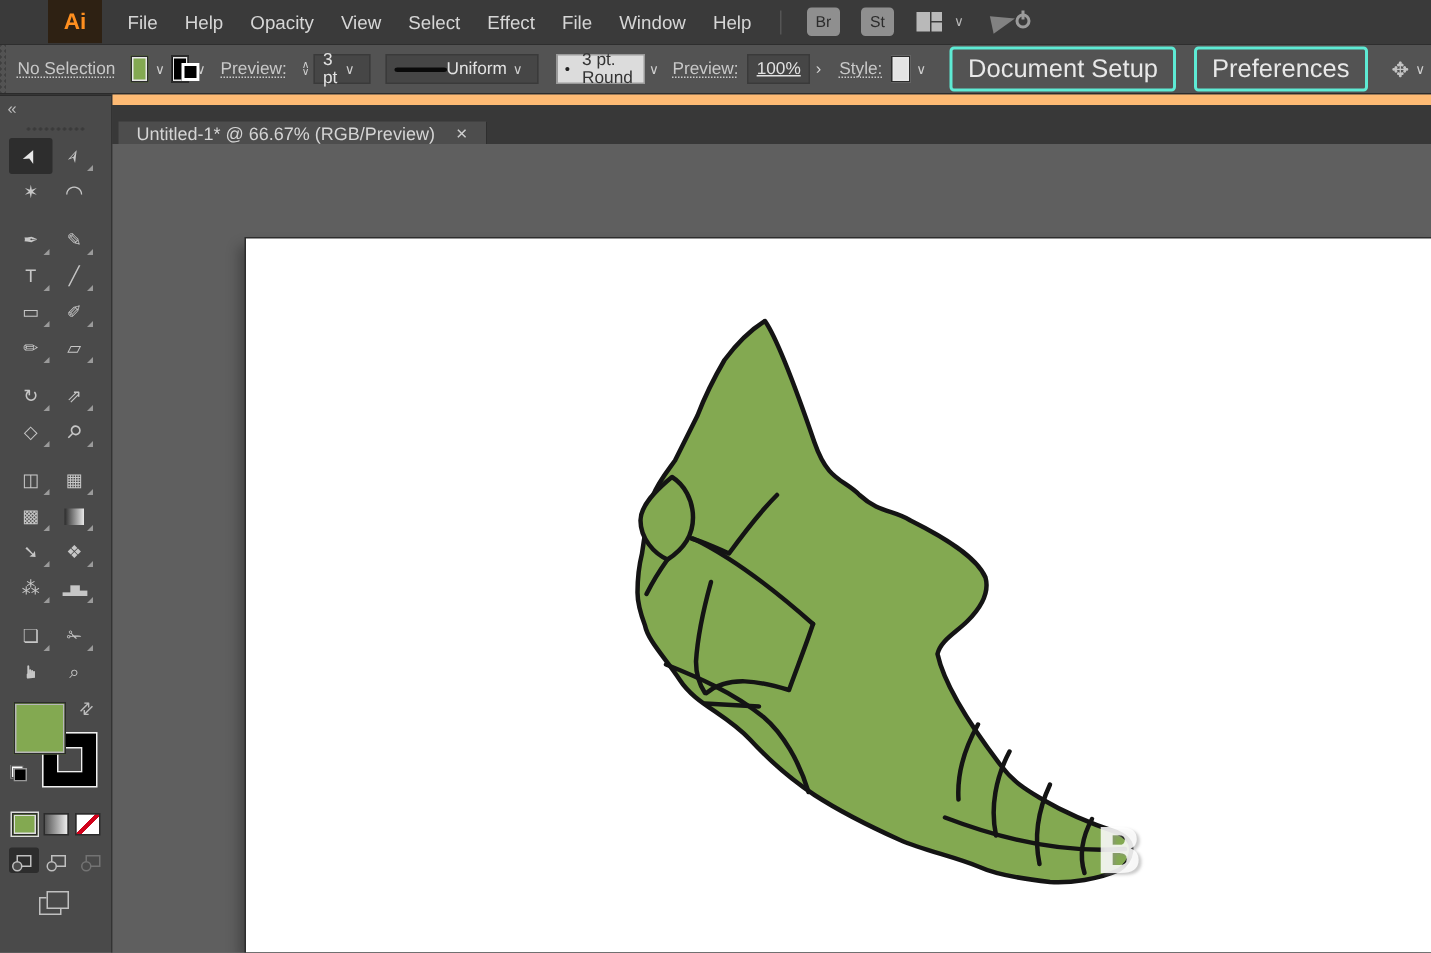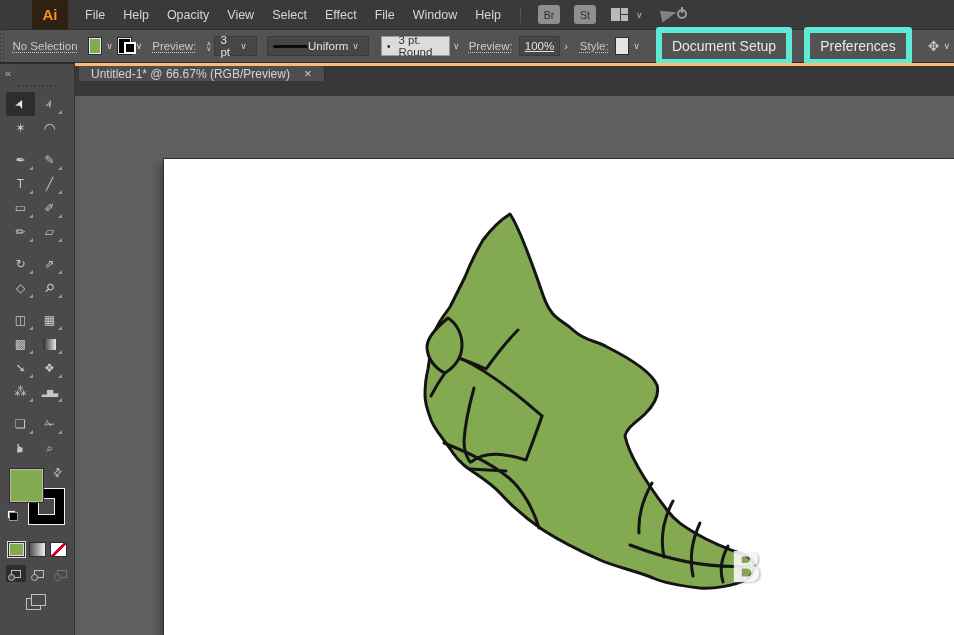--- a/index.html
+++ b/index.html
@@ -52,22 +52,22 @@
     align-items:center; color:#e2e2e2; padding:0 5px; }
   .w-stroke { width:60px; justify-content:space-between; }
   .profile-field { width:102px; justify-content:space-between; margin-left:10px; }
   .profile-line { width:58px; height:3px; background:#0a0a0a; border-radius:2px/1.5px; }
   .brush-field { width:102px; background:#dcdcdc; color:#333; border:1px solid #9a9a9a;
     justify-content:flex-start; gap:8px; margin-left:12px; }
   .brush-chev { color:#cfcfcf; font-size:9px; padding:2px 3px; }
   .brush-dot { font-size:10px; color:#222; }
   .w-opacity { width:46px;text-decoration:underline; }
   .arrow-btn { color:#d8d8d8; font-size:11px; padding:0 6px 0 4px; }
-  .push-btn { border:6px solid #5eead4; border-radius:3px; height:20px; padding:13px 10px;
-    display:flex; align-items:center; color:#e8e8e8; font-size:14px; margin-left:12px;
+  .push-btn { border:2px solid #5eead4; border-radius:3px; height:20px; padding:13px 10px;
+    display:flex; align-items:center; color:#e8e8e8; font-size:17px; margin-left:12px;
     background:transparent; white-space:nowrap; }
   .extra-icon { color:#c3c3c3; font-size:14px; margin-left:16px; }
 
   
   .toolbar { position:absolute; left:0; top:63px; width:75px; height:572px;
     background:#4a4a4a; border-right:1px solid #333; border-top:1px solid #2b2b2b; }
   .collapse { color:#bdbdbd; font-size:11px; padding:3px 0 0 5px; }
   .grip-h { width:40px; height:4px; margin:5px auto 4px;
     background-image:radial-gradient(#3a3a3a 1px, transparent 1.2px); background-size:4px 4px; }
   .tools { width:62px; margin:2px auto 0; display:flex; flex-wrap:wrap; }
@@ -108,21 +108,21 @@
   .mode.dim { opacity:.35; }
   .mode i { width:10px; height:8px; border:1.5px solid #c0c0c0; display:block; position:relative; }
   .mode i::after { content:""; position:absolute; left:-4px; bottom:-4px; width:5px; height:5px;
     border:1.5px solid #c0c0c0; border-radius:50%; background:#4a4a4a; }
   .screen-mode { margin:12px 0 0 26px; width:20px; height:14px; position:relative; }
   .screen-mode::before { content:""; position:absolute; left:0; top:4px; width:13px; height:10px; border:1.5px solid #c0c0c0; }
   .screen-mode::after { content:""; position:absolute; left:5px; top:0; width:13px; height:10px; border:1.5px solid #c0c0c0; background:#4a4a4a; }
 
   
   .tabbar { position:absolute; left:75px; top:63px; width:879px; height:33px; background:#383838;
-    border-top:3px solid #fdba74; display:flex; align-items:flex-start; }
+    border-top:7px solid #fdba74; display:flex; align-items:flex-end; }
   .doc-tab { margin-left:4px; background:#4d4d4d; color:#d4d4d4; font-size:12px;
     display:flex; align-items:center; padding:0 12px; gap:14px; border-right:1px solid #2e2e2e; }
   .tab-close { color:#cfcfcf; font-size:13px; }
 
   
   .canvas { position:absolute; left:75px; top:96px; width:879px; height:539px;
     background:#5f5f5f; overflow:hidden; }
   .artboard { position:absolute; left:89px; top:63px; width:790px; height:476px;
     background:#fff; box-shadow:0 0 0 1px #2d2d2d, -5px 5px 8px rgba(0,0,0,.28); }
   .artboard svg { display:block; }

